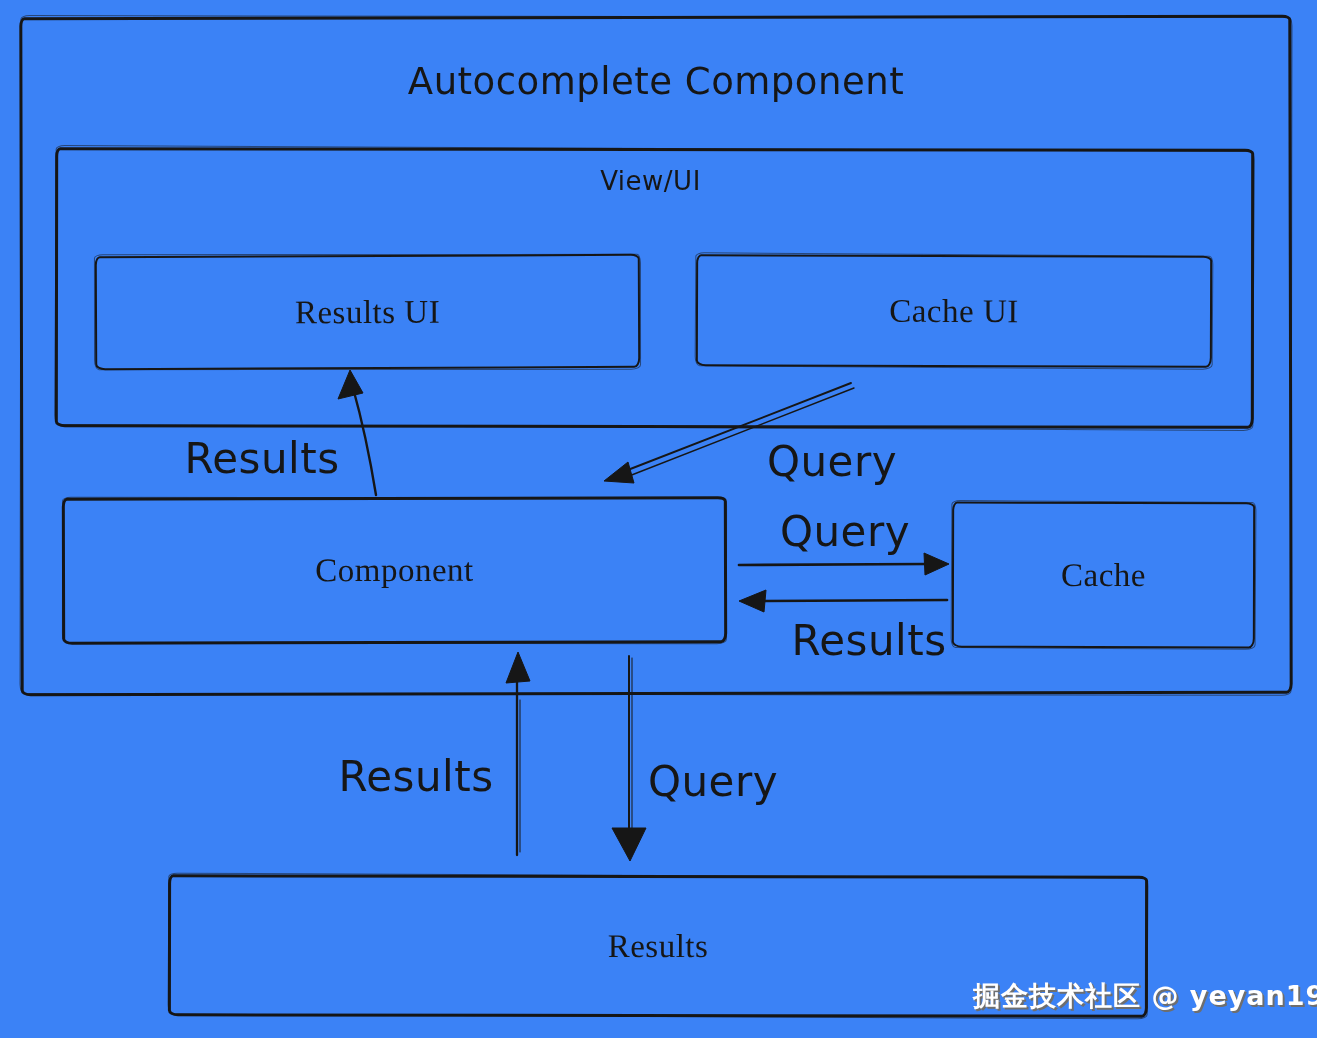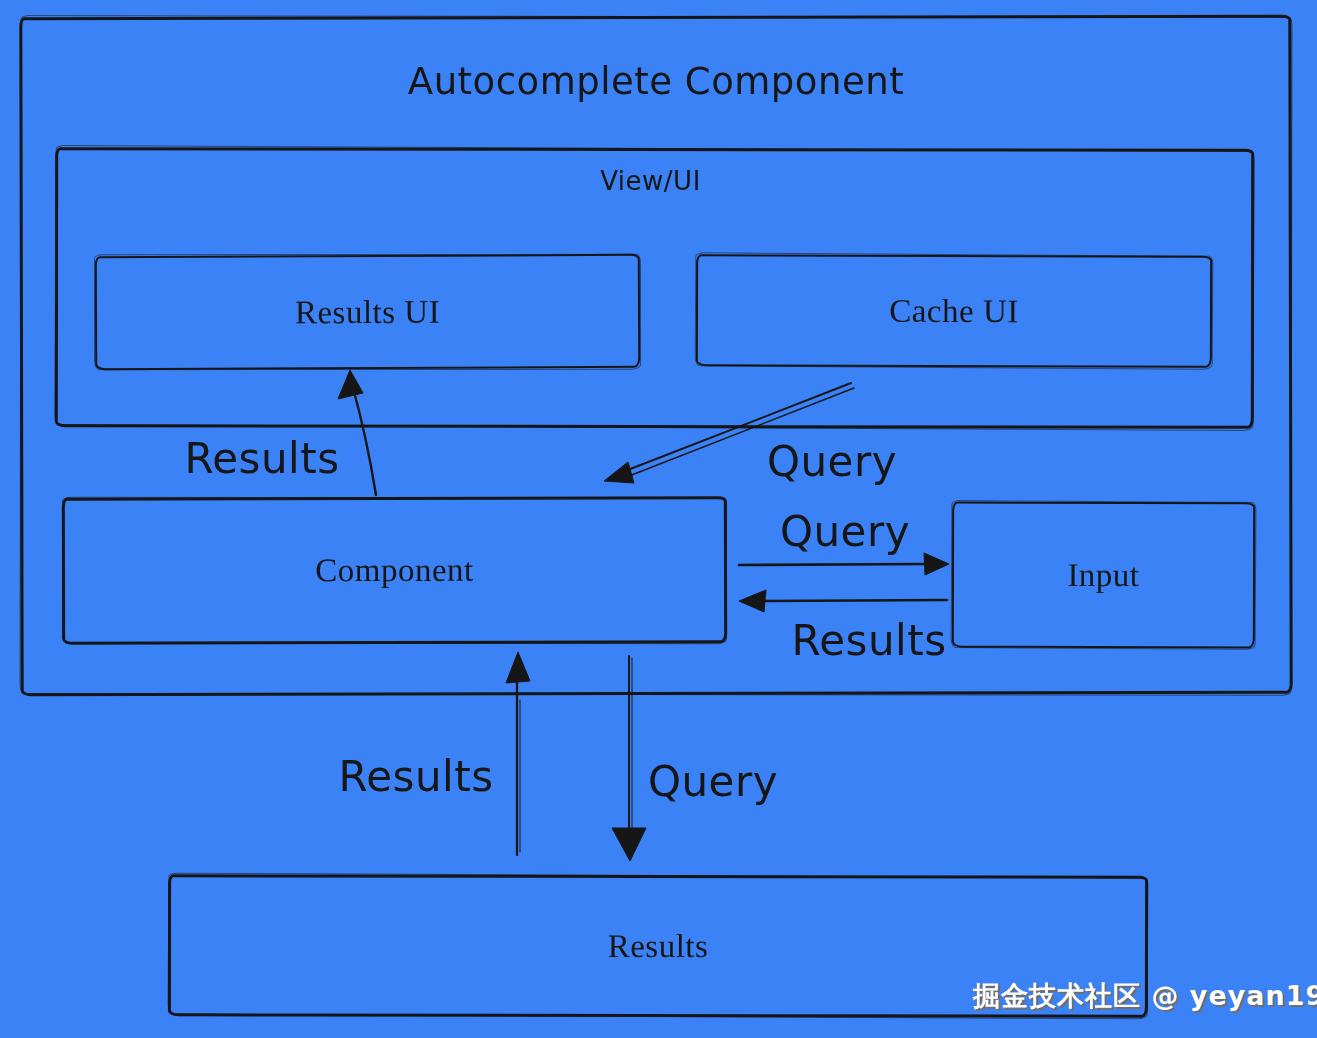--- a/index.html
+++ b/index.html
@@ -105,21 +105,21 @@
 
   <div class="box input-ui">
     <span class="box-label">Cache UI</span>
   </div>
 
   <div class="box controller">
     <span class="box-label">Component</span>
   </div>
 
   <div class="box cache">
-    <span class="box-label">Input</span>
+    <span class="box-label">Cache</span>
   </div>
 
   <div class="box server">
     <span class="box-label">Results</span>
   </div>
 
   <svg class="arrow-layer" viewBox="0 0 1317 1038" xmlns="http://www.w3.org/2000/svg">
 
     <g>
       <path d="M376,495 C370,458 362,420 353,388" stroke-width="2.4"></path>

